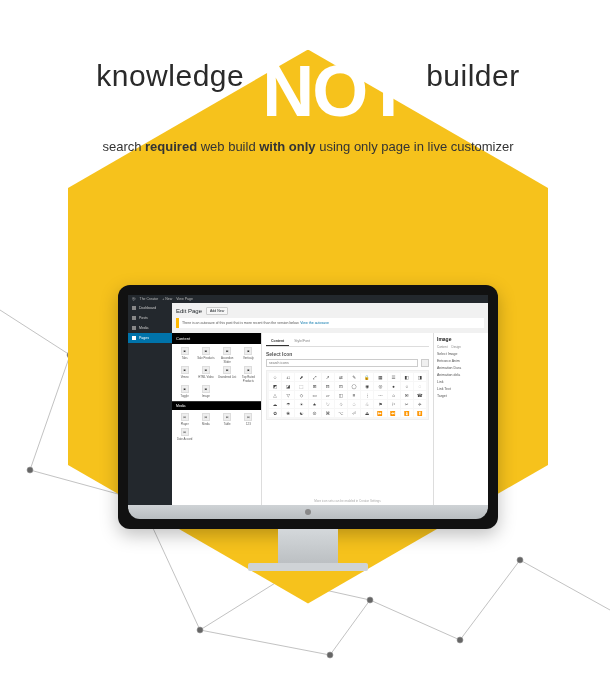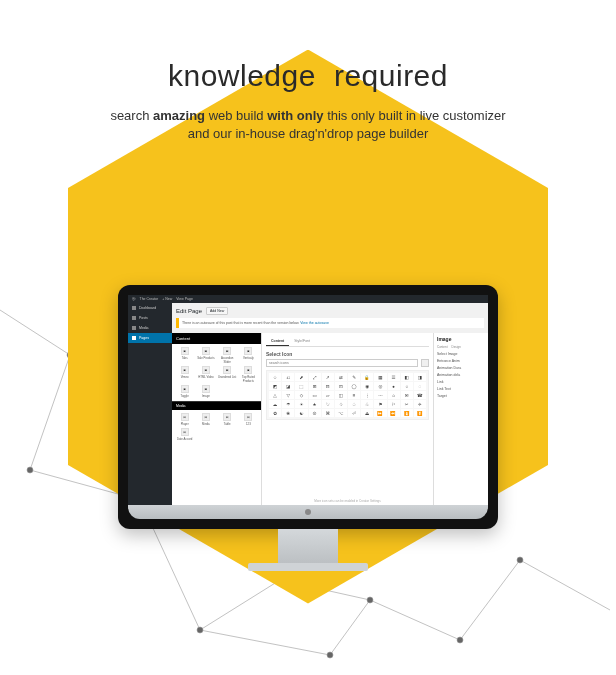--- a/index.html
+++ b/index.html
@@ -280,25 +280,25 @@
     <circle cx="460" cy="640" r="3"></circle>
     <circle cx="520" cy="560" r="3"></circle>
   </g>
 </svg>
 
 <div class="hex"></div>
 
 <div class="hero">
   <div class="kline">
     <div class="kword">knowledge</div>
-    <div class="kword">required</div>
+    <div class="not">NOT</div>
+    <div class="kword">builder</div>
   </div>
   <div class="sub">
-    <span>search </span><b>amazing</b><span> web build </span><b>with only</b><span> this only built in live customizer</span><br>
-    <span>and our in-house drag'n'drop page builder</span>
+    <span>search </span><b>required</b><span> web build </span><b>with only</b><span> using only page in live customizer</span><br>
   </div>
 </div>
 
 <div class="monitor">
   <div class="bezel">
     <div class="screen">
 
       <div class="wp-top">
         <span>ⓦ</span>
         <span>The Creator</span>

